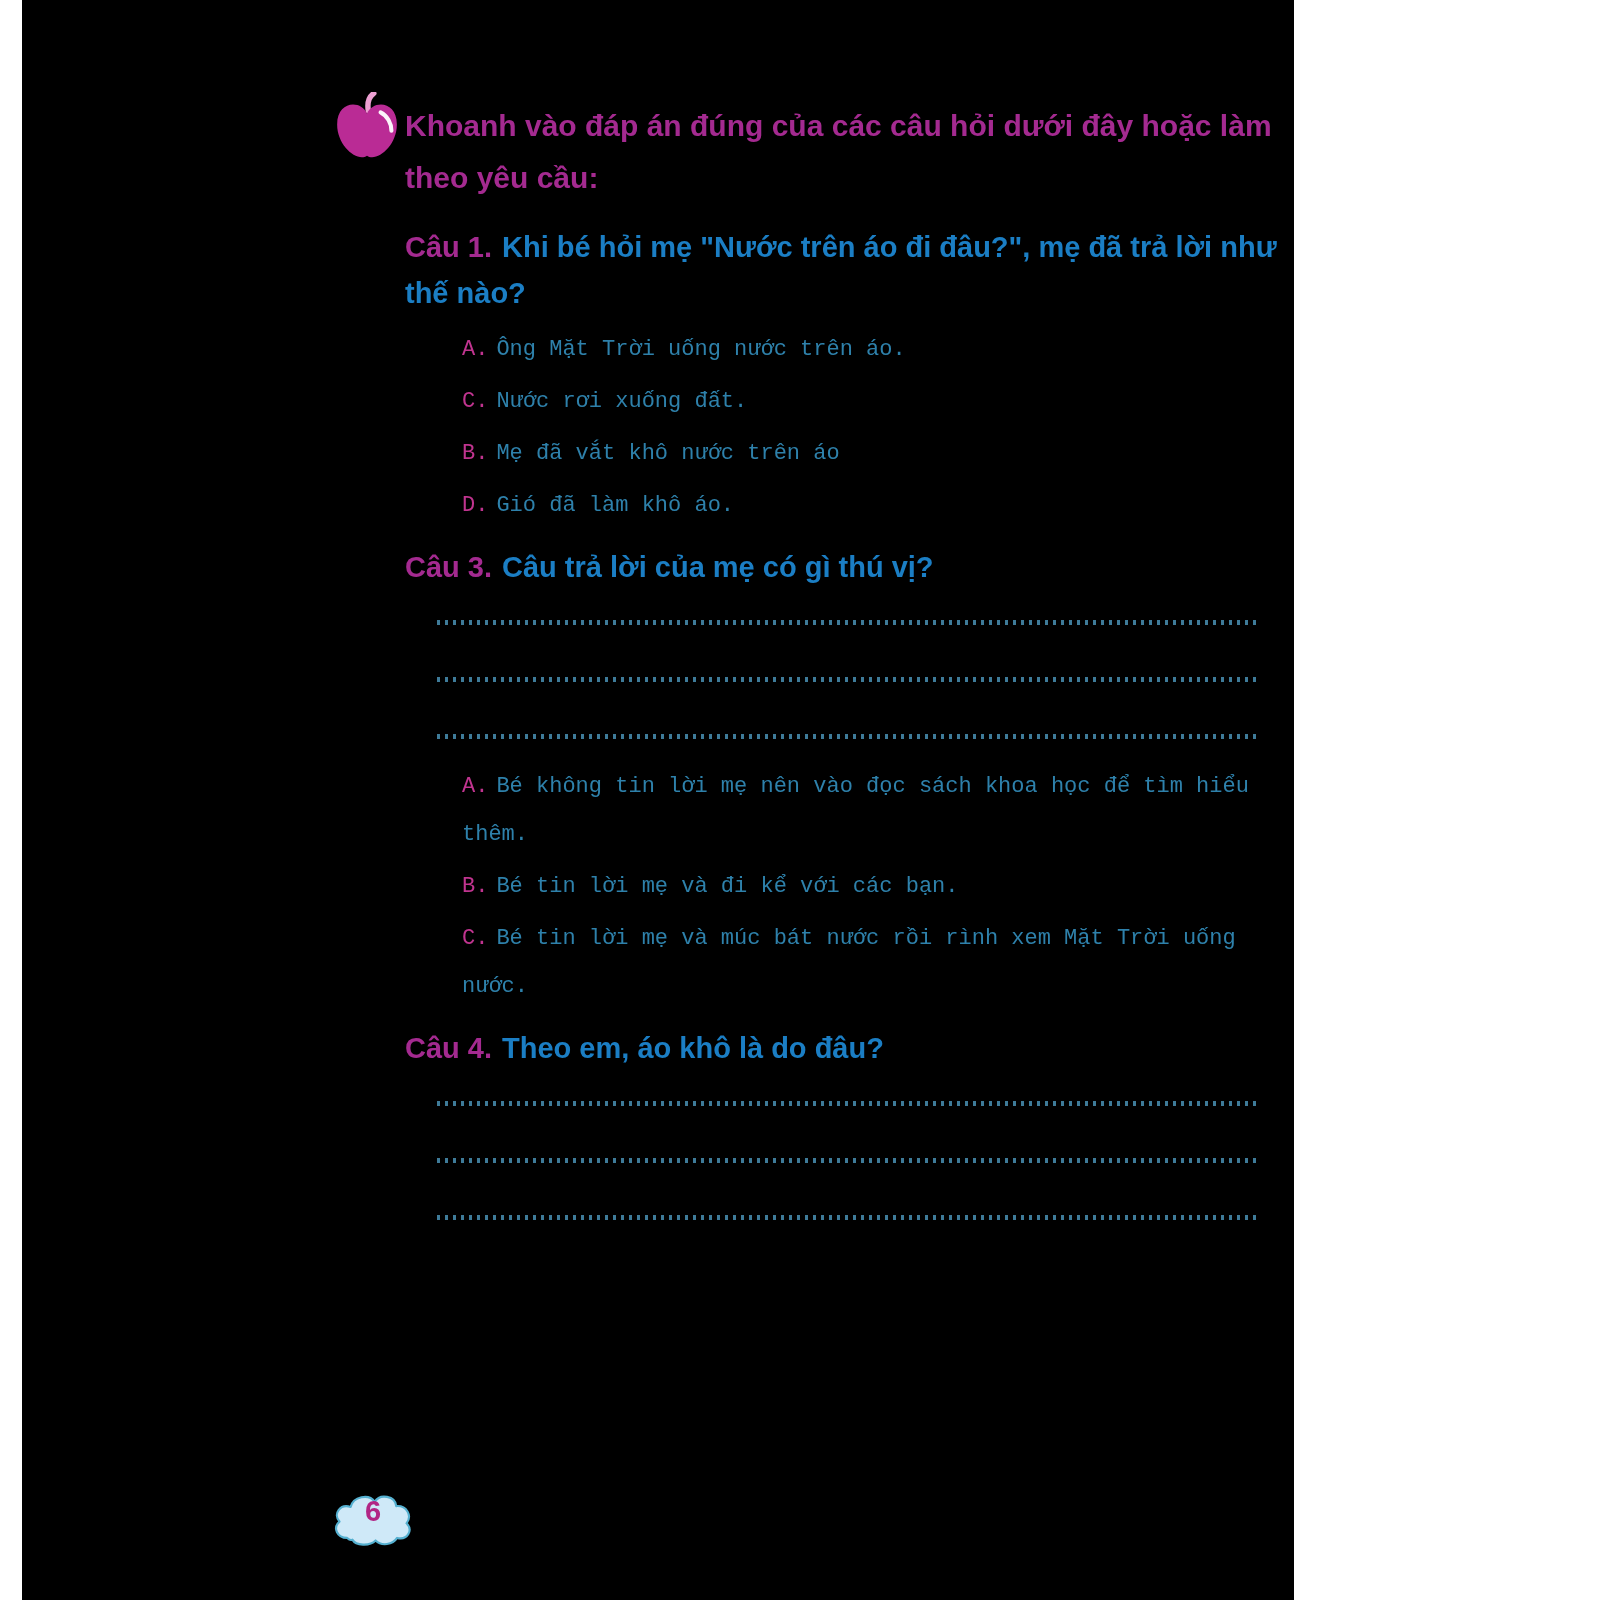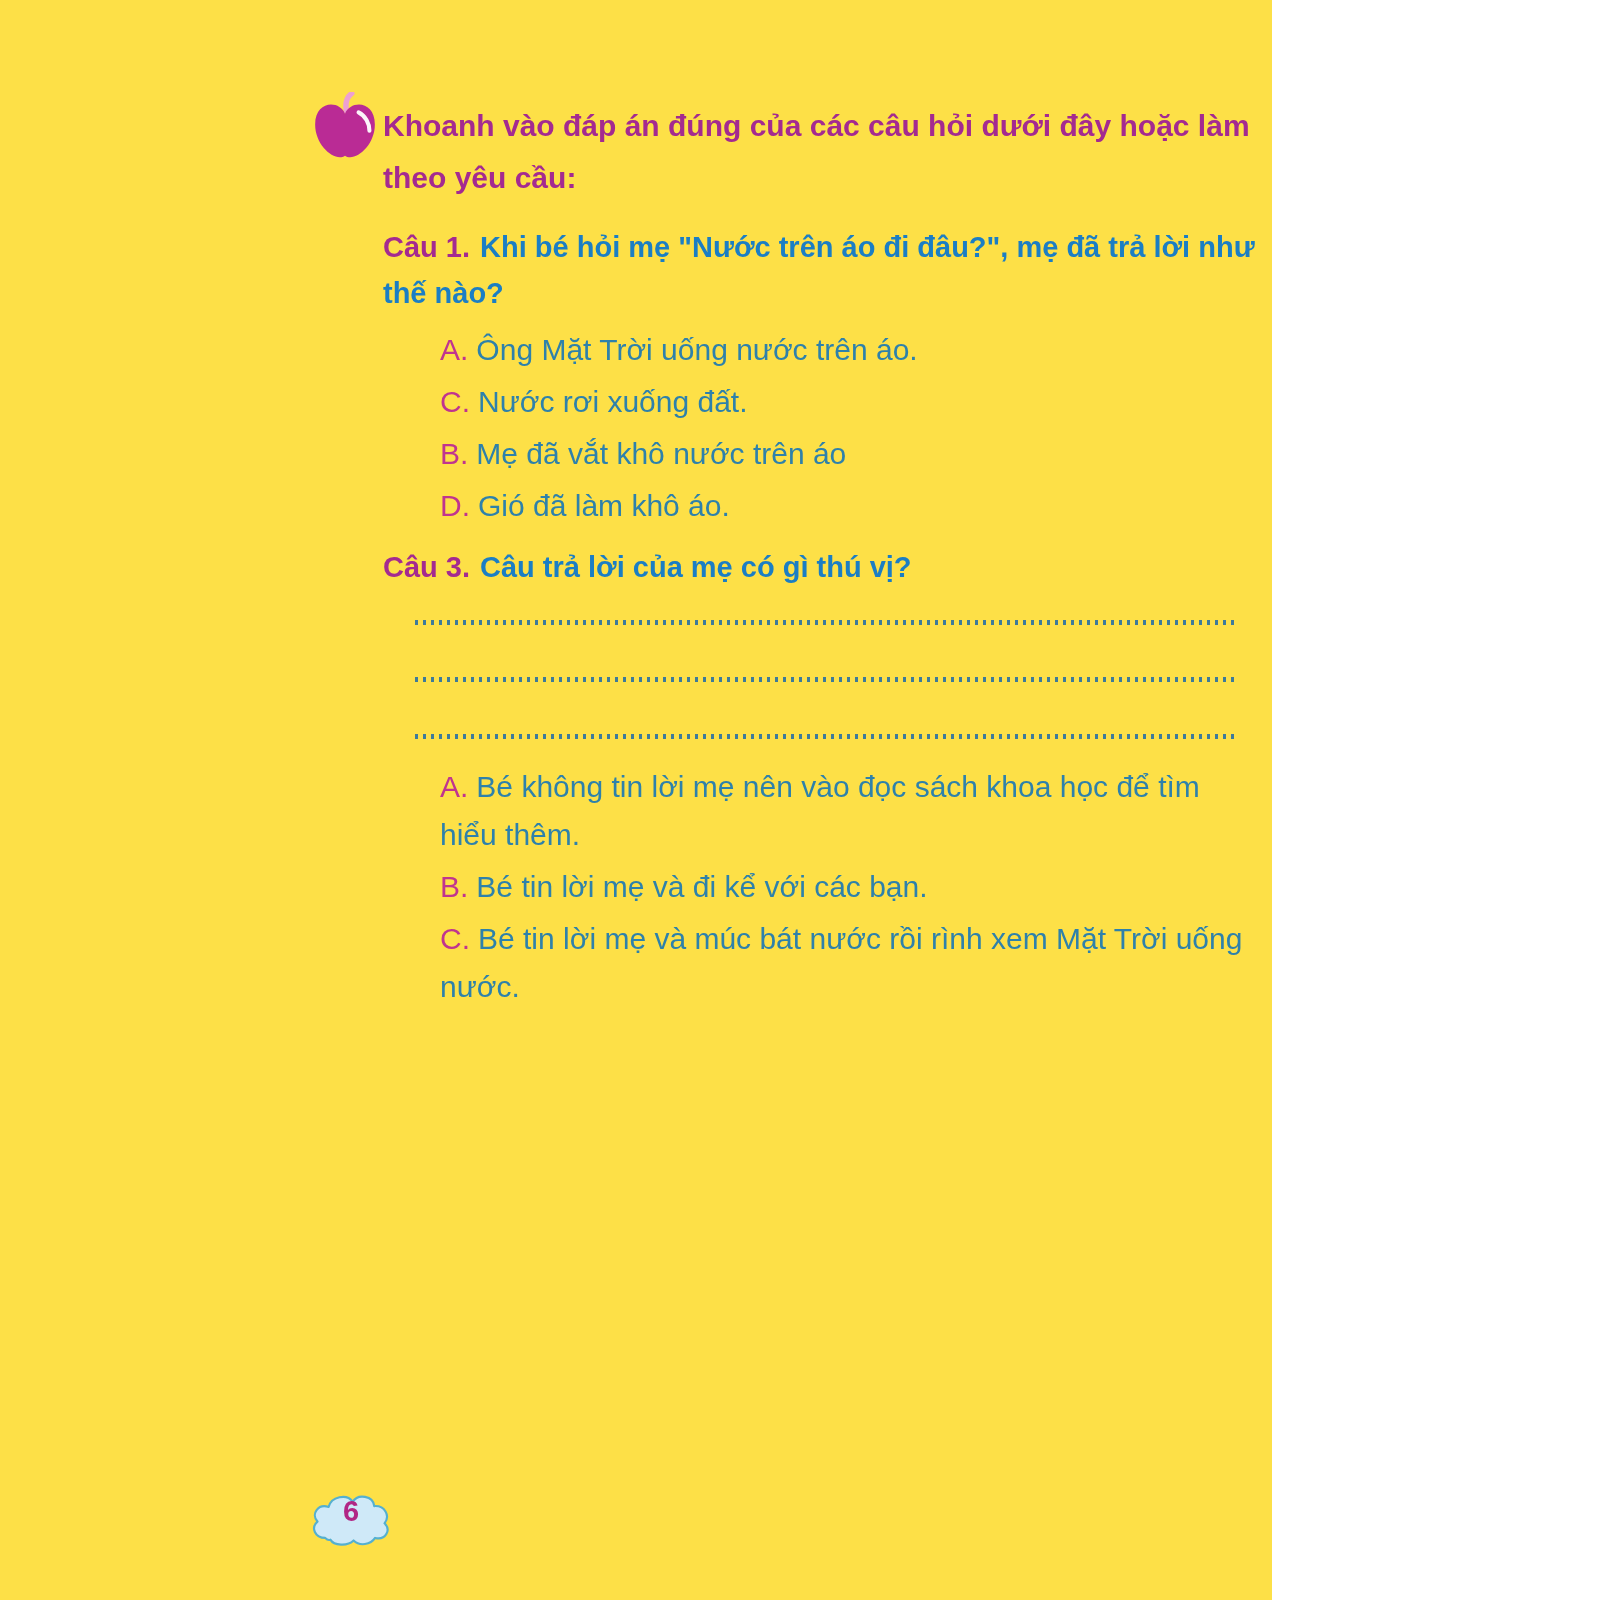--- a/index.html
+++ b/index.html
@@ -5,22 +5,23 @@
   html, body { margin: 0; padding: 0; }
   body {
     width: 1600px; height: 1600px;
     background: #ffffff;
     font-family: "Liberation Sans", sans-serif;
     -webkit-font-smoothing: antialiased;
   }
   .page {
     position: relative;
     width: 1272px; height: 1600px;
-    background: #fde047;
+    background: #000000;
     overflow: hidden;
+    margin-left: 22px;
   }
   .apple-wrap {
     position: absolute;
     left: 311px; top: 92px;
     width: 68px; height: 76px;
   }
   .content {
     position: absolute;
     left: 383px; top: 100px;
     width: 880px;
@@ -38,24 +39,25 @@
     margin: 14px 0 10px 0;
     font-size: 29px;
     font-weight: bold;
     line-height: 46px;
     color: #1b7ec4;
   }
   .q-label { color: #a42a90; padding-right: 10px; text-align: right; }
   .options { margin: 4px 0 6px 0; }
   .option {
     margin: 0 0 4px 57px;
-    font-size: 30px;
+    font-size: 22px;
     font-weight: normal;
     line-height: 48px;
     color: #2e81ab;
+    font-family: Liberation Mono, monospace;
   }
   .opt-letter {
     color: #c0348f;
     padding-right: 8px;
   }
   .answer-lines {
     margin: 30px 0 24px 32px;
     width: 822px;
   }
   .dotted-line {
@@ -120,20 +122,28 @@
     </section>
 
     <section class="question">
       <div class="options">
         <p class="option"><span class="opt-letter">A.</span><span class="opt-text">Bé không tin lời mẹ nên vào đọc sách khoa học để tìm hiểu thêm.</span></p>
         <p class="option"><span class="opt-letter">B.</span><span class="opt-text">Bé tin lời mẹ và đi kể với các bạn.</span></p>
         <p class="option"><span class="opt-letter">C.</span><span class="opt-text">Bé tin lời mẹ và múc bát nước rồi rình xem Mặt Trời uống nước.</span></p>
       </div>
     </section>
 
+    <section class="question">
+      <p class="q-title"><span class="q-label">Câu 4.</span><span class="q-text">Theo em, áo khô là do đâu?</span></p>
+      <div class="answer-lines">
+        <div class="dotted-line"></div>
+        <div class="dotted-line"></div>
+        <div class="dotted-line"></div>
+      </div>
+    </section>
 
   </div>
 
   <div class="page-number">
     <svg viewBox="0 0 100 72" width="86" height="66" aria-hidden="true">
       <path d="M20 58 C8 58 3 46 11 39 C3 30 12 18 24 22 C27 10 45 6 52 16 C58 6 76 9 77 21 C89 20 96 32 89 41 C97 49 90 61 78 58 C73 66 60 68 53 61 C46 68 30 67 26 60 C24 61 22 60 20 58 Z" fill="#cfe9f8" stroke="#55b0d0" stroke-width="2.5" stroke-linejoin="round"></path>
     </svg>
     <div class="num">6</div>
   </div>
 

